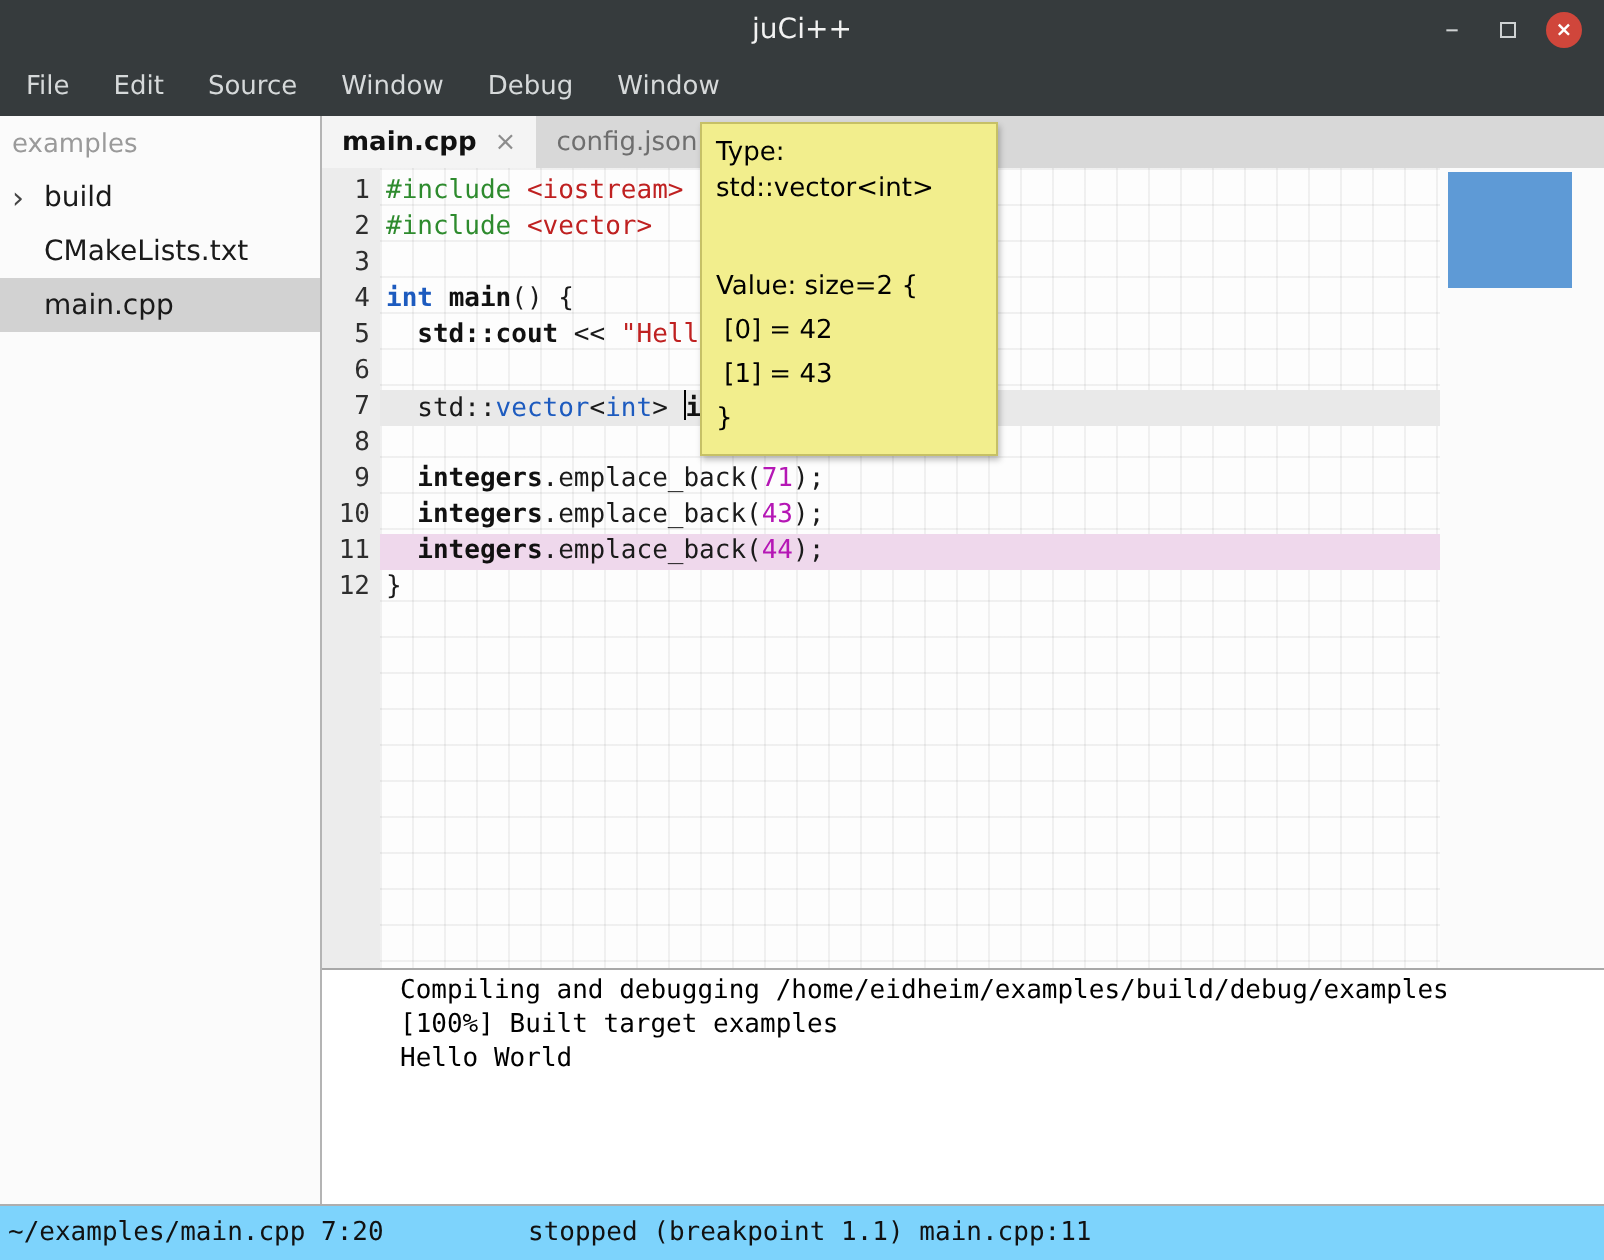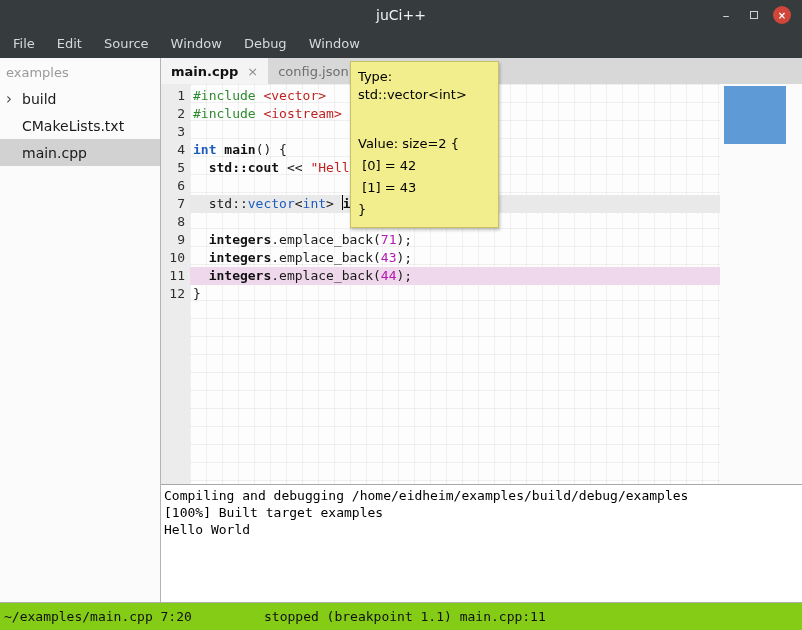--- a/index.html
+++ b/index.html
@@ -59,24 +59,24 @@
   .c-pl { color:#1a1a1a; }
   .cursor { display:inline-block; width:0; border-left:1px solid #000; height:15px; vertical-align:-2px; }
 
   .minimap { width:82px; background:#fbfbfb; position:relative; }
   .minimap-viewport { position:absolute; left:4px; top:2px; width:62px; height:58px;
                       background:var(--accent-blue,#5e9ad6); }
 
   
   .terminal { flex:1; border-top:1px solid #a8a8a8; background:#fff; padding:2px 3px;
               font:13px/17px "DejaVu Sans Mono", monospace; color:#000; overflow:hidden; }
-  .tline { white-space:pre; }
-
-  
-  .statusbar { height:28px; background:#84cc16; border-top:1px solid #aeaeae; position:relative;
+  .tline { white-space:pre;margin-left:36px; }
+
+  
+  .statusbar { height:28px; background:#7dd3fc; border-top:1px solid #aeaeae; position:relative;
                font:13px/27px "DejaVu Sans Mono", monospace; color:#111; }
   .status-left { position:absolute; left:4px; }
   .status-center { position:absolute; left:264px; }
 
   
   .tooltip { position:absolute; left:350px; top:61px; width:149px; background:var(--tooltip-bg,#f2ee8d);
              border:1px solid #c6c066; box-shadow:1px 2px 3px rgba(0,0,0,0.25);
              padding:6px 7px 6px 7px; z-index:10; font-size:13px; color:#000; }
   .tooltip-type { line-height:18px; }
   .tooltip-values { margin-top:29px; }
@@ -151,22 +151,22 @@
             <div class="lnum">5</div>
             <div class="lnum">6</div>
             <div class="lnum">7</div>
             <div class="lnum">8</div>
             <div class="lnum">9</div>
             <div class="lnum">10</div>
             <div class="lnum">11</div>
             <div class="lnum">12</div>
           </div>
         <div class="code" id="code">
+            <div class="line"><span class="c-pp">#include</span><span class="c-pl"> </span><span class="c-str">&lt;iostream&gt;</span></div>
             <div class="line"><span class="c-pp">#include</span><span class="c-pl"> </span><span class="c-str">&lt;vector&gt;</span></div>
-            <div class="line"><span class="c-pp">#include</span><span class="c-pl"> </span><span class="c-str">&lt;iostream&gt;</span></div>
             <div class="line"></div>
             <div class="line"><span class="c-kw">int</span><span class="c-pl"> </span><span class="c-fn">main</span><span class="c-pl">() {</span></div>
             <div class="line"><span class="c-pl">  </span><span class="c-fn">std::cout</span><span class="c-pl"> &lt;&lt; </span><span class="c-str">"Hello World\n"</span><span class="c-pl">;</span></div>
             <div class="line"></div>
             <div class="line current"><span class="c-pl">  </span><span class="c-pl">std::</span><span class="c-ty">vector</span><span class="c-pl">&lt;</span><span class="c-ty">int</span><span class="c-pl">&gt; </span><span class="cursor"></span><span class="c-fn">integers</span><span class="c-pl">;</span></div>
             <div class="line"></div>
             <div class="line"><span class="c-pl">  </span><span class="c-fn">integers</span><span class="c-pl">.emplace_back(</span><span class="c-num">71</span><span class="c-pl">);</span></div>
             <div class="line"><span class="c-pl">  </span><span class="c-fn">integers</span><span class="c-pl">.emplace_back(</span><span class="c-num">43</span><span class="c-pl">);</span></div>
             <div class="line debug"><span class="c-pl">  </span><span class="c-fn">integers</span><span class="c-pl">.emplace_back(</span><span class="c-num">44</span><span class="c-pl">);</span></div>
             <div class="line"><span class="c-pl">}</span></div>

